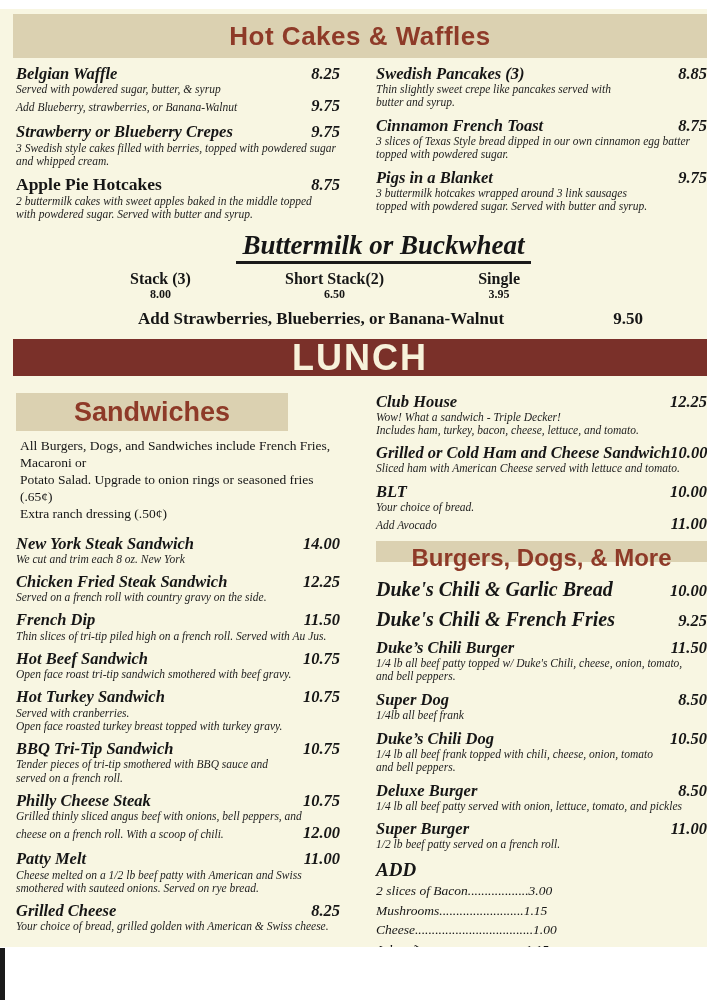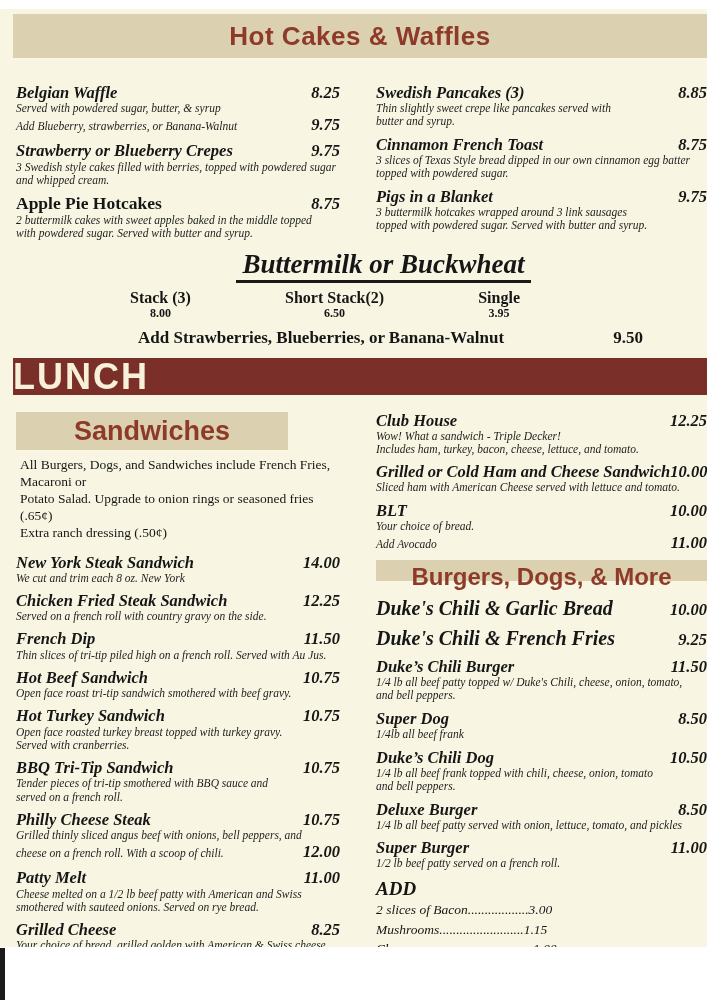--- a/index.html
+++ b/index.html
@@ -14,26 +14,26 @@
   }
   .scan-mark{position:absolute;left:0;top:948px;width:5px;height:52px;background:#1a1a1a;}
 
   .band{
     background:#dbd1b1;color:#8e3a28;text-align:center;
     font-family:"Liberation Sans",sans-serif;font-weight:bold;
   }
   .hc-band{margin:5px 0 0 13px;height:44px;line-height:44px;font-size:26px;letter-spacing:.5px;}
   .lunch-band{
     margin:10px 0 0 13px;height:37px;line-height:37px;font-size:36px;letter-spacing:2px;
-    background:#7a3029;color:#f7f1da;
+    background:#7a3029;color:#f7f1da;text-align:center;
     font-family:"Liberation Sans",sans-serif;font-weight:bold;
   }
 
   .hc-cols,.lunch-cols{display:flex;align-items:flex-start;padding-left:16px;}
-  .hc-cols{margin-top:26px;justify-content:center;}
+  .hc-cols{margin-top:7px;justify-content:center;}
   .lunch-cols{margin-top:17px;}
   .col-a{width:324px;}
   .col-b{width:331px;margin-left:36px;}
 
   .menu-item{margin-bottom:7px;}
   .menu-item.gap{margin-top:8px;}
   .item-head{display:flex;justify-content:space-between;align-items:baseline;line-height:1.1;}
   .item-name{font-weight:bold;font-style:italic;font-size:16.5px;white-space:nowrap;}
   .item-name.roman{font-style:normal;font-size:17.5px;font-family:"Liberation Serif",serif;}
   .item-name.lg{font-size:20px;}
@@ -194,22 +194,22 @@
               <span class="item-name">Hot Beef Sandwich</span>
               <span class="item-price">10.75</span>
             </div>
             <div class="item-desc">Open face roast tri-tip sandwich smothered with beef gravy.</div>
           </div>
           <div class="menu-item">
             <div class="item-head">
               <span class="item-name">Hot Turkey Sandwich</span>
               <span class="item-price">10.75</span>
             </div>
+            <div class="item-desc">Served with cranberries.</div>
             <div class="item-desc">Open face roasted turkey breast topped with turkey gravy.</div>
-            <div class="item-desc">Served with cranberries.</div>
           </div>
           <div class="menu-item">
             <div class="item-head">
               <span class="item-name">BBQ Tri-Tip Sandwich</span>
               <span class="item-price">10.75</span>
             </div>
             <div class="item-desc">Tender pieces of tri-tip smothered with BBQ sauce and</div>
             <div class="item-desc">served on a french roll.</div>
           </div>
           <div class="menu-item">

